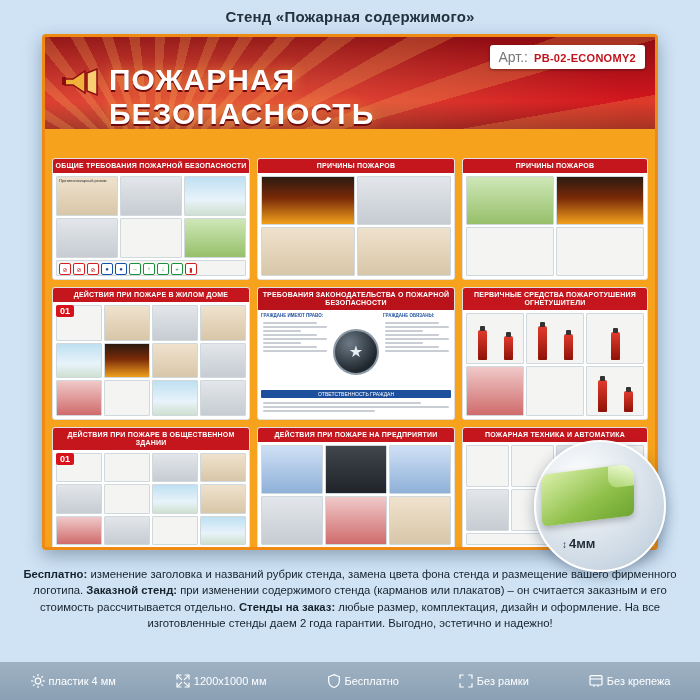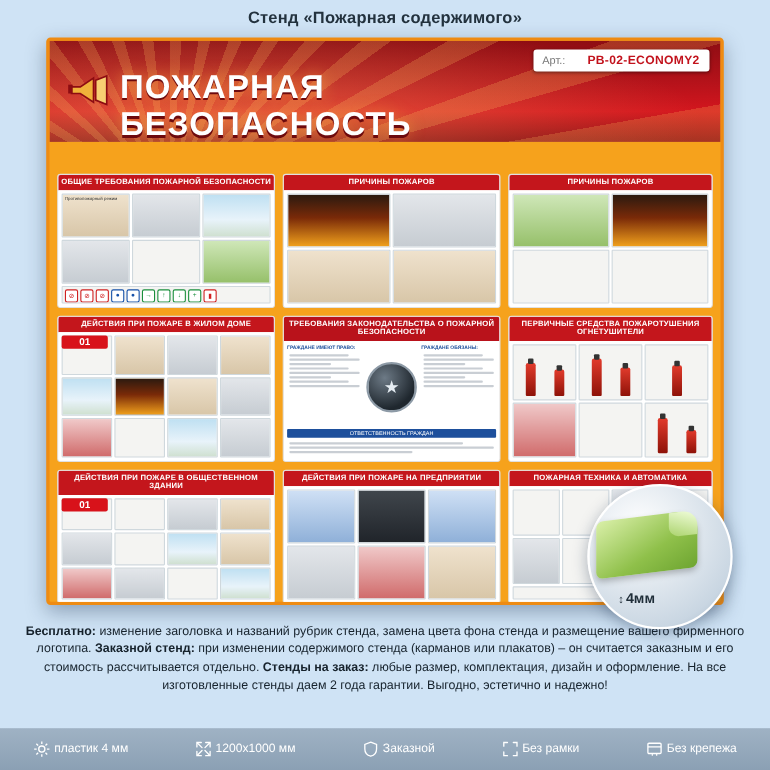--- a/index.html
+++ b/index.html
@@ -56,21 +56,21 @@
     position:absolute; left:16px; top:30px; z-index:3;
   }
   .art-badge {
     position:absolute; right:10px; top:8px; z-index:4;
     background:#fff; border-radius:3px;
     padding:4px 9px 4px 8px;
     font-size:11px; color:#111; font-weight:700;
     box-shadow:0 1px 3px rgba(0,0,0,.4);
     white-space:nowrap;
   }
-  .art-badge .lbl { color:#777; font-weight:400; font-size:10px; margin-right:17px;}
+  .art-badge .lbl { color:#777; font-weight:400; font-size:14px; margin-right:3px;}
   .art-badge .code { color:#c2121c; font-weight:800; letter-spacing:.3px;}
   .slogan {
     position:absolute; left:0; right:0; top:92px; height:22px;
     background:linear-gradient(180deg,#2b2f33,#111416);
     color:#ffd34d; font-size:9px; font-weight:700; letter-spacing:.6px;
     display:flex; align-items:center; justify-content:center;
   }
   .stand-body {
     position:absolute; left:0; right:0; top:114px; bottom:0;
     padding:7px;
@@ -99,21 +99,21 @@
   .green { background:linear-gradient(180deg,#cfe7b8 0%, #96c06a 100%); }
   .red   { background:linear-gradient(180deg,#f0c9c9 0%, #d06b6b 100%); }
   .blue2 { background:linear-gradient(180deg,#cfe0f5 0%, #8fb0d8 100%); }
   .white2{ background:#f4f4f2; }
   .dark2 { background:linear-gradient(180deg,#40464c,#20242a); }
   .mini-label{
     position:absolute; left:2px; top:1px; font-size:4px; color:#333;
   }
   .num01 {
     position:absolute; left:3px; top:3px; background:#d8121a; color:#fff;
-    font-weight:800; font-size:9px; padding:1px 16px; border-radius:2px; z-index:2;
+    font-weight:800; font-size:9px; padding:1px 4px; border-radius:2px; z-index:2;
   }
   .txtlines { padding:2px; }
   .txtlines i {
     display:block; height:2px; background:#c9ced4; margin:2px 0; border-radius:1px;
   }
   .txtlines i.s { width:60%; }
   .txtlines i.m { width:85%; }
   .emblem {
     width:46px; height:46px; border-radius:50%;
     background:radial-gradient(circle at 35% 30%, #6d7a86, #1f272e 70%);
@@ -466,21 +466,21 @@
           <path d="M4 20l6-6"></path>
           <path d="M20 20l-6-6"></path>
       </g>
     </svg>
     <span>1200x1000 мм</span>
   </div>
   <div class="fitem">
     <svg class="fic" viewBox="0 0 24 24">
       <path d="M12 2.5l8 3.2v6c0 5-3.4 8.7-8 10-4.6-1.3-8-5-8-10v-6z" fill="none" stroke="#fff" stroke-width="1.8"></path>
     </svg>
-    <span>Заказной</span>
+    <span>Бесплатно</span>
   </div>
   <div class="fitem">
     <svg class="fic" viewBox="0 0 24 24">
       <g stroke="#fff" stroke-width="1.8" fill="none" stroke-linecap="round">
         <path d="M3 8V3h5"></path>
           <path d="M21 8V3h-5"></path>
           <path d="M3 16v5h5"></path>
           <path d="M21 16v5h-5"></path>
       </g>
     </svg>

